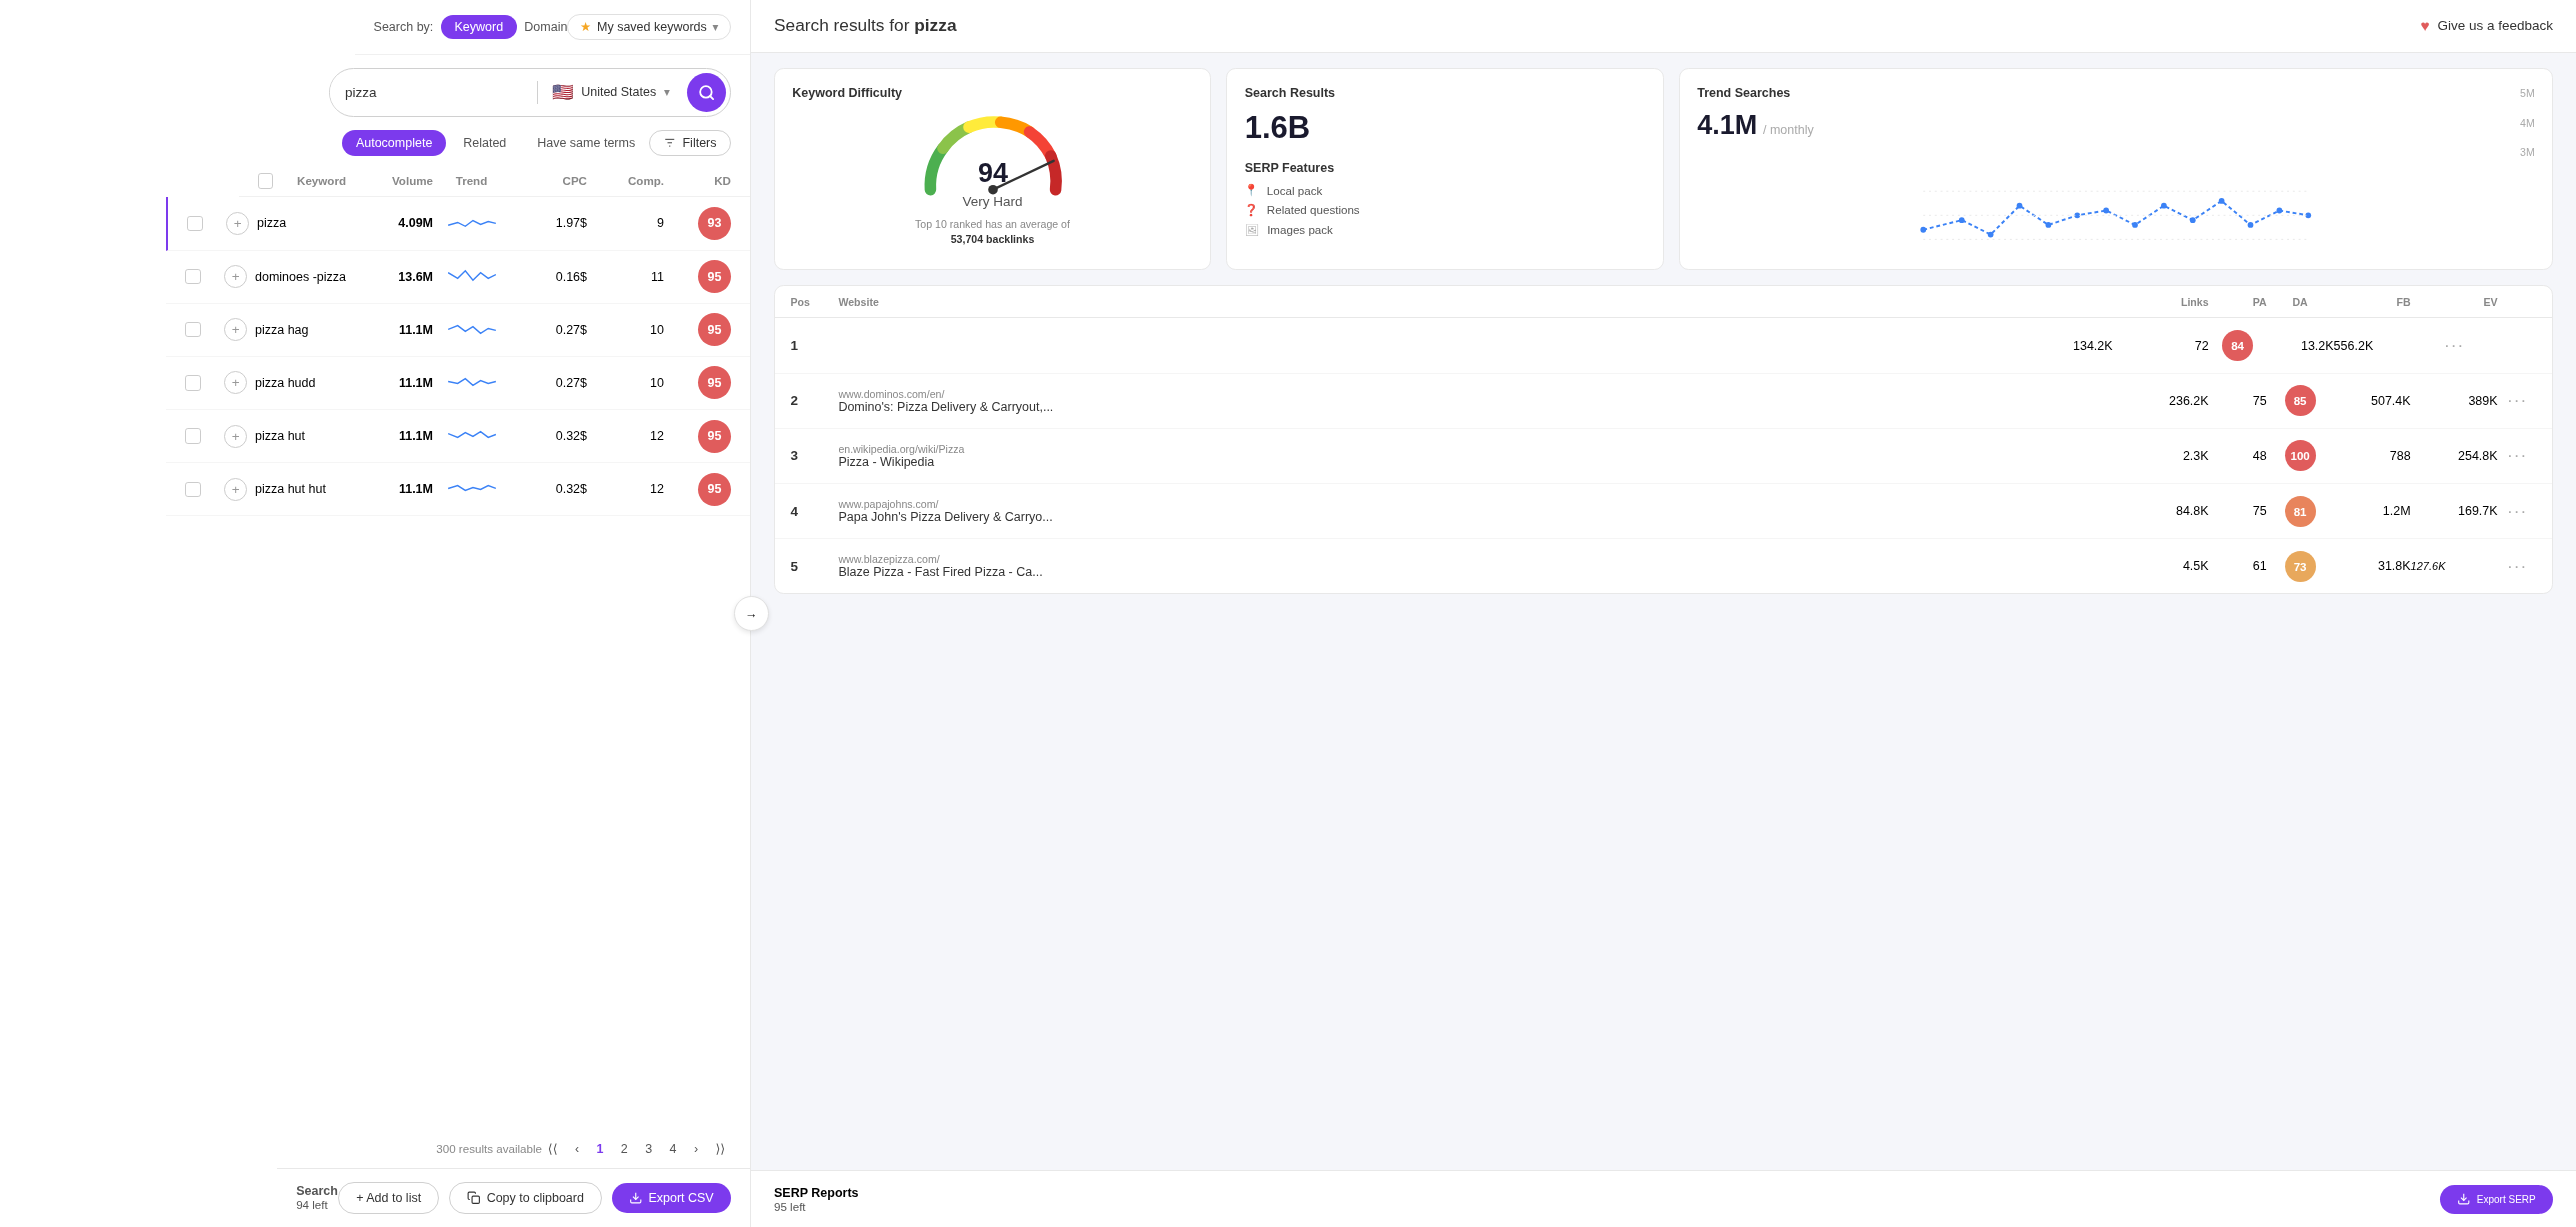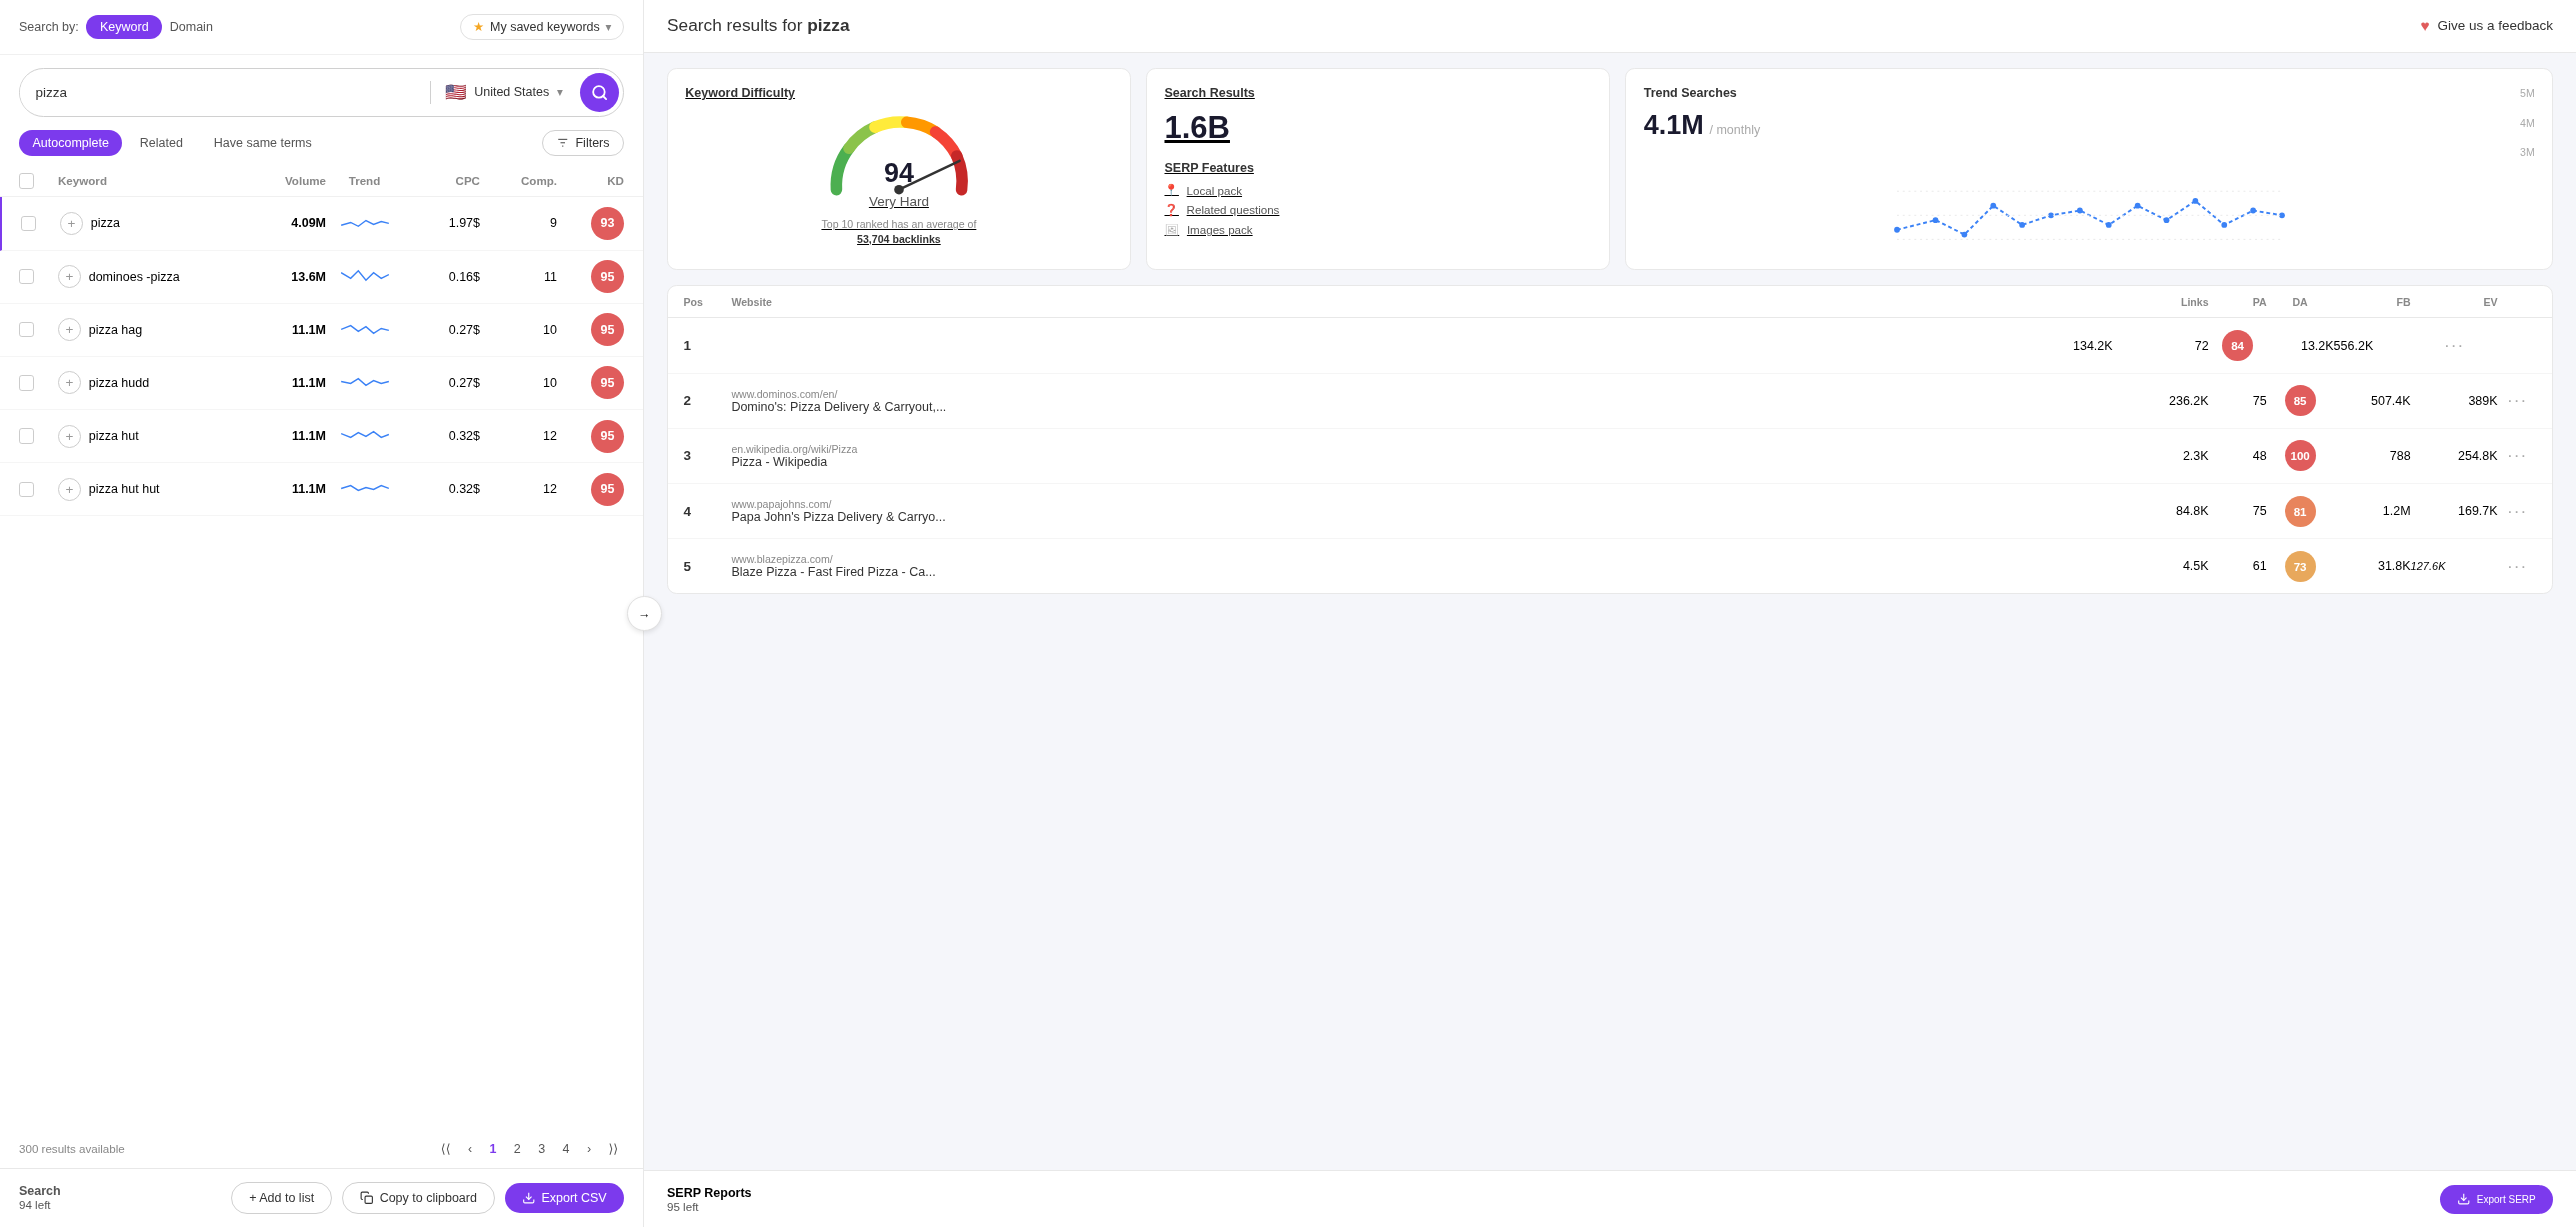--- a/index.html
+++ b/index.html
@@ -1,19 +1,19 @@
 <!DOCTYPE html>
 <html><head>
   <meta charset="utf-8">
   <style>
     * { box-sizing: border-box; margin: 0; padding: 0; }
     body { font-family: -apple-system, BlinkMacSystemFont, 'Segoe UI', sans-serif; background: #f5f6fa; display: flex; height: 100vh; overflow: hidden; font-size: 12.5px; }
 
     
-    .left-panel { width: 644px; background: #fff; display: flex; flex-direction: column; border-right: 1px solid #e8e8e8; }
+    .left-panel { width: 751px; background: #fff; display: flex; flex-direction: column; border-right: 1px solid #e8e8e8; align-items: flex-end; }
     .top-bar { display: flex; align-items: center; justify-content: space-between; padding: 13.5px 19px; border-bottom: 1px solid #f0f0f0; }
     .search-by { display: flex; align-items: center; gap: 7.7px; font-size: 12.5px; color: #555; }
     .btn-keyword { background: #7c3aed; color: #fff; border: none; border-radius: 19px; padding: 4.8px 13.5px; font-size: 12.5px; cursor: pointer; }
     .btn-domain { background: none; border: none; color: #555; font-size: 12.5px; cursor: pointer; }
     .saved-keywords { display: flex; align-items: center; gap: 5.8px; font-size: 12.5px; color: #333; cursor: pointer; border: 1px solid #e0e0e0; border-radius: 19px; padding: 4.8px 11.6px; }
     .saved-keywords .star { color: #f5a623; }
 
     .search-bar { display: flex; align-items: center; margin: 13.5px 19px; border: 1px solid #d0d0d0; border-radius: 29px; overflow: hidden; }
     .search-input { flex: 1; border: none; outline: none; padding: 9.6px 15.4px; font-size: 13.5px; color: #333; }
     .divider-v { width: 1px; height: 23px; background: #d0d0d0; }
@@ -52,21 +52,21 @@
 
     
     .right-panel { flex: 1; display: flex; flex-direction: column; overflow-y: auto; }
     .right-header { display: flex; align-items: center; justify-content: space-between; padding: 15.4px 23px; background: #fff; border-bottom: 1px solid #e8e8e8; }
     .right-title { font-size: 17.3px; color: #333; }
     .right-title strong { font-weight: 700; }
     .feedback-btn { display: flex; align-items: center; gap: 7.7px; font-size: 13.5px; color: #333; cursor: pointer; border: none; background: none; }
     .heart { color: #e05c5c; font-size: 15.4px; }
 
     .metrics-row { display: grid; grid-template-columns: 1fr 1fr 2fr; gap: 15.4px; padding: 15.4px 23px; }
-    .metric-card { background: #fff; border-radius: 9.6px; padding: 17.3px; border: 1px solid #e8e8e8; text-decoration: underline; }
+    .metric-card { background: #fff; border-radius: 9.6px; padding: 17.3px; border: 1px solid #e8e8e8; }
     .metric-title { font-size: 12.5px; font-weight: 600; color: #333; margin-bottom: 9.6px; }
 
     
     .gauge-container { display: flex; flex-direction: column; align-items: center; }
     .gauge-desc { font-size: 10.6px; color: #888; text-align: center; margin-top: 7.7px; line-height: 1.4; }
     .gauge-desc strong { color: #333; }
 
     .big-number { font-size: 31px; font-weight: 700; color: #1a1a2e; margin-top: 5.8px; }
     .serp-features { margin-top: 7.7px; display: flex; flex-direction: column; gap: 5.8px; }
     .serp-feature { display: flex; align-items: center; gap: 7.7px; font-size: 11.6px; color: #555; }

